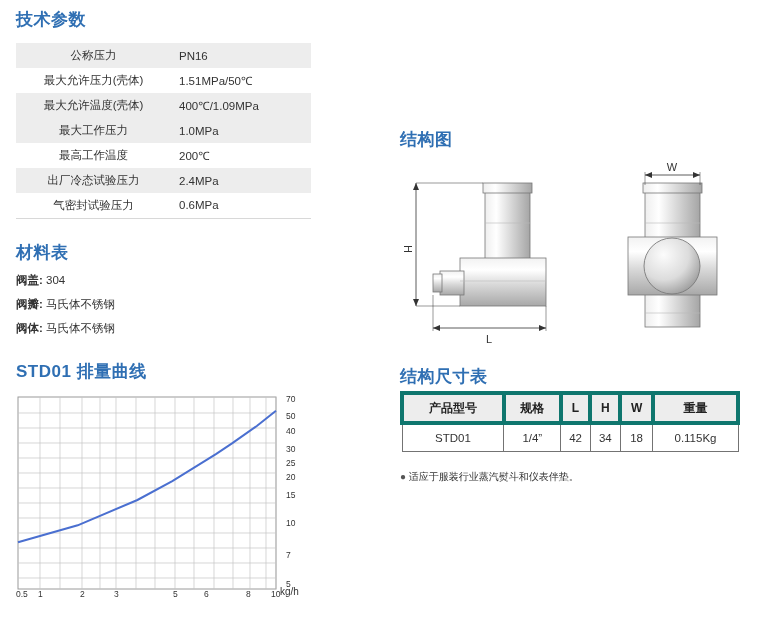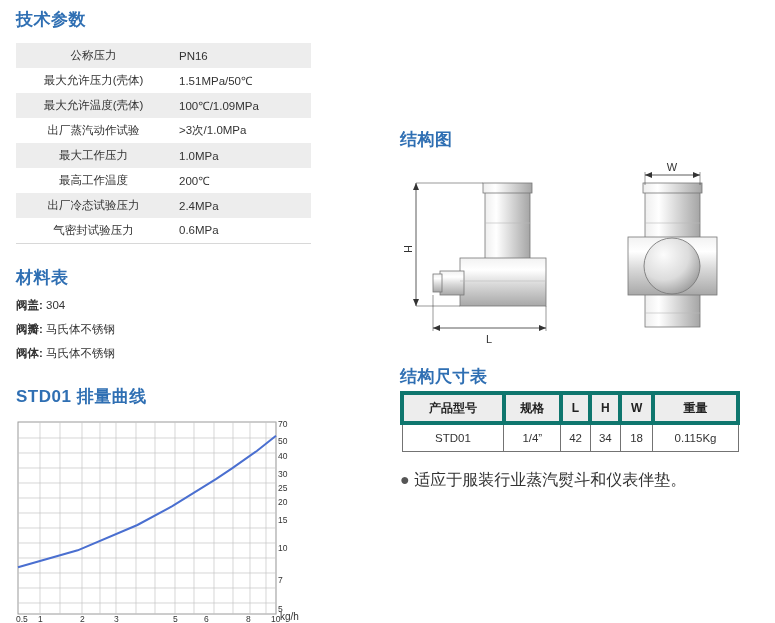--- a/index.html
+++ b/index.html
@@ -34,40 +34,40 @@
 
   .mat-block { margin-top: 22px; }
   .mat-line { font-size: 11.5px; margin-top: 9px; color: #333; }
   .mat-line b { font-weight: bold; }
 
   
   .chart-block { margin-top: 24px; }
   .chart-wrap { position: relative; width: 300px; height: 215px; margin-top: 10px; }
   .chart-svg { position: absolute; left: 0; top: 0; }
   .chart-ylabels { position: absolute; left: 262px; top: 0; width: 40px; height: 200px; font-size: 8.5px; color: #333; }
-  .chart-ylabels span { position: absolute; left: 0; }
+  .chart-ylabels span { position: absolute; left: 0; padding-left: 8px; }
   .chart-xlabels { position: absolute; left: 0; top: 196px; width: 280px; height: 14px; font-size: 8.5px; color: #333; }
   .chart-xlabels span { position: absolute; top: 0; }
   .chart-unit { position: absolute; font-size: 10px; color: #333; }
 
   
   .right-col { position: absolute; left: 400px; top: 128px; width: 360px; }
   .struct-img { position: relative; width: 355px; height: 200px; margin-top: 12px; }
 
   .dim-block { position: absolute; left: 400px; top: 365px; width: 360px; }
   .unit-note { text-align: right; font-size: 9.5px; color: #555; width: 340px; margin-top: 14px; }
   table.dim { border-collapse: collapse; width: 340px; font-size: 11.5px; margin-top: 3px; }
   table.dim th {
     background: #ededed; font-weight: bold; height: 30px; color: #222;
     border: 4px solid #0f766e; font-size: 12px;
   }
   table.dim td {
     height: 28px; text-align: center; border: 1px solid #737373; color: #333;
   }
-  .note { font-size: 16px; color: #333; margin-top: 18px; }
+  .note { font-size: 10px; color: #333; margin-top: 18px; }
   .note .dot { color: #555; }
 </style>
 </head>
 <body>
 
 <div class="page">
 
   <div class="left-col">
 
     <div class="sec-title">技术参数</div>
@@ -77,25 +77,21 @@
         <tr class="odd">
           <td class="k">公称压力</td>
           <td class="v">PN16</td>
         </tr>
         <tr class="even">
           <td class="k">最大允许压力(壳体)</td>
           <td class="v">1.51MPa/50℃</td>
         </tr>
         <tr class="odd">
           <td class="k">最大允许温度(壳体)</td>
-          <td class="v">100℃/1.09MPa</td>
-        </tr>
-        <tr class="even">
-          <td class="k">出厂蒸汽动作试验</td>
-          <td class="v">&gt;3次/1.0MPa</td>
+          <td class="v">400℃/1.09MPa</td>
         </tr>
         <tr class="odd">
           <td class="k">最大工作压力</td>
           <td class="v">1.0MPa</td>
         </tr>
         <tr class="even">
           <td class="k">最高工作温度</td>
           <td class="v">200℃</td>
         </tr>
         <tr class="odd">

